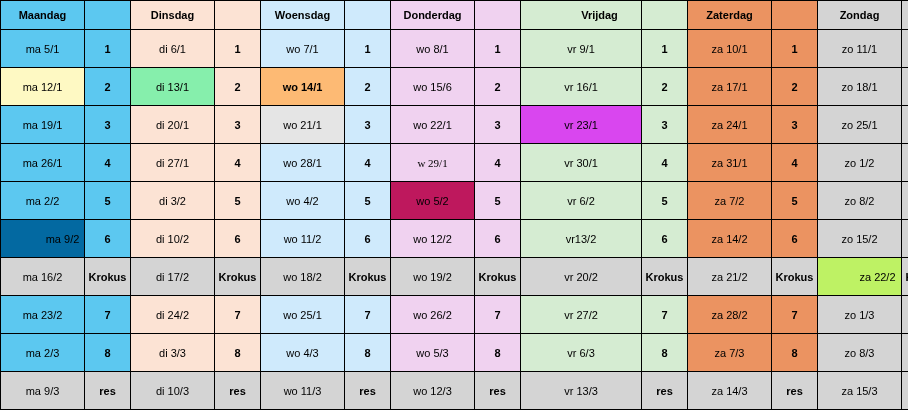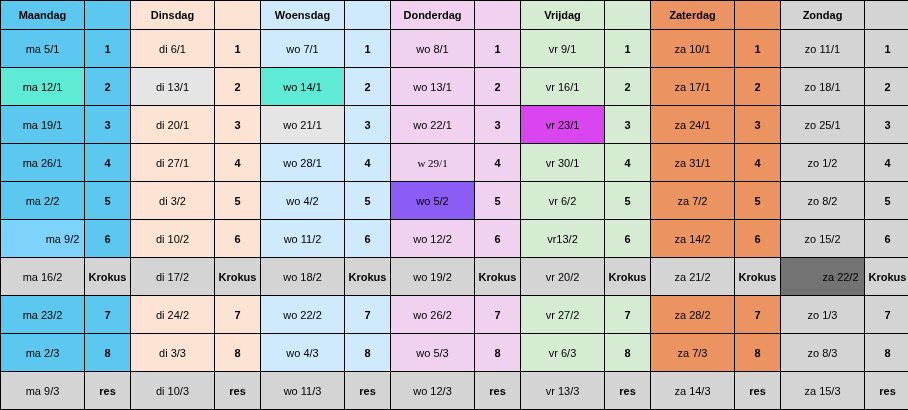--- a/index.html
+++ b/index.html
@@ -51,21 +51,21 @@
   <thead>
     <tr id="header-row">
         <th class="hdr col-day" style="background: rgb(92, 200, 240);">Maandag</th>
         <th class="hdr col-num" style="background: rgb(92, 200, 240);"></th>
         <th class="hdr col-day" style="background: rgb(252, 227, 212);">Dinsdag</th>
         <th class="hdr col-num" style="background: rgb(252, 227, 212);"></th>
         <th class="hdr col-day" style="background: rgb(207, 234, 252);">Woensdag</th>
         <th class="hdr col-num" style="background: rgb(207, 234, 252);"></th>
         <th class="hdr col-day" style="background: rgb(240, 210, 240);">Donderdag</th>
         <th class="hdr col-num" style="background: rgb(240, 210, 240);"></th>
-        <th class="hdr col-day" style="background: rgb(213, 236, 210);">Vrijdag</th>
+        <th class="hdr col-day" style="background: rgb(213, 236, 210); padding-left: 37px;">Vrijdag</th>
         <th class="hdr col-num" style="background: rgb(213, 236, 210);"></th>
         <th class="hdr col-day" style="background: rgb(235, 147, 97);">Zaterdag</th>
         <th class="hdr col-num" style="background: rgb(235, 147, 97);"></th>
         <th class="hdr col-day" style="background: rgb(212, 212, 212);">Zondag</th>
         <th class="hdr col-num" style="background: rgb(212, 212, 212);"></th>
       </tr>
   </thead>
   <tbody id="table-body">
       <tr>
         <td class="daycell col-day" style="background: rgb(92, 200, 240);">ma 5/1</td>
@@ -77,27 +77,27 @@
         <td class="daycell col-day" style="background: rgb(240, 210, 240);">wo 8/1</td>
         <td class="numcell col-num" style="background: rgb(240, 210, 240);">1</td>
         <td class="daycell col-day" style="background: rgb(213, 236, 210);">vr 9/1</td>
         <td class="numcell col-num" style="background: rgb(213, 236, 210);">1</td>
         <td class="daycell col-day" style="background: rgb(235, 147, 97);">za 10/1</td>
         <td class="numcell col-num" style="background: rgb(235, 147, 97);">1</td>
         <td class="daycell col-day" style="background: rgb(212, 212, 212);">zo 11/1</td>
         <td class="numcell col-num" style="background: rgb(212, 212, 212);">1</td>
       </tr>
       <tr>
-        <td class="daycell col-day" style="background: #5eead4;">ma 12/1</td>
+        <td class="daycell col-day" style="background: #fef9c3;">ma 12/1</td>
         <td class="numcell col-num" style="background: rgb(92, 200, 240);">2</td>
-        <td class="daycell col-day" style="background: #e5e5e5; margin-left: 8px;">di 13/1</td>
+        <td class="daycell col-day" style="background: #86efac; margin-left: 8px;">di 13/1</td>
         <td class="numcell col-num" style="background: rgb(252, 227, 212);">2</td>
-        <td class="daycell col-day" style="background: #5eead4;">wo 14/1</td>
+        <td class="daycell col-day" style="background: #fdba74; font-weight: bold;">wo 14/1</td>
         <td class="numcell col-num" style="background: rgb(207, 234, 252);">2</td>
-        <td class="daycell col-day" style="background: rgb(240, 210, 240);">wo 13/1</td>
+        <td class="daycell col-day" style="background: rgb(240, 210, 240);">wo 15/6</td>
         <td class="numcell col-num" style="background: rgb(240, 210, 240);">2</td>
         <td class="daycell col-day" style="background: rgb(213, 236, 210);">vr 16/1</td>
         <td class="numcell col-num" style="background: rgb(213, 236, 210);">2</td>
         <td class="daycell col-day" style="background: rgb(235, 147, 97);">za 17/1</td>
         <td class="numcell col-num" style="background: rgb(235, 147, 97);">2</td>
         <td class="daycell col-day" style="background: rgb(212, 212, 212);">zo 18/1</td>
         <td class="numcell col-num" style="background: rgb(212, 212, 212);">2</td>
       </tr>
       <tr>
         <td class="daycell col-day" style="background: rgb(92, 200, 240);">ma 19/1</td>
@@ -131,31 +131,31 @@
         <td class="daycell col-day" style="background: rgb(212, 212, 212);">zo 1/2</td>
         <td class="numcell col-num" style="background: rgb(212, 212, 212);">4</td>
       </tr>
       <tr>
         <td class="daycell col-day" style="background: rgb(92, 200, 240);">ma 2/2</td>
         <td class="numcell col-num" style="background: rgb(92, 200, 240);">5</td>
         <td class="daycell col-day" style="background: rgb(252, 227, 212);">di 3/2</td>
         <td class="numcell col-num" style="background: rgb(252, 227, 212);">5</td>
         <td class="daycell col-day" style="background: rgb(207, 234, 252);">wo 4/2</td>
         <td class="numcell col-num" style="background: rgb(207, 234, 252);">5</td>
-        <td class="daycell col-day" style="background: #8b5cf6;">wo 5/2</td>
+        <td class="daycell col-day" style="background: #be185d;">wo 5/2</td>
         <td class="numcell col-num" style="background: rgb(240, 210, 240);">5</td>
         <td class="daycell col-day" style="background: rgb(213, 236, 210);">vr 6/2</td>
         <td class="numcell col-num" style="background: rgb(213, 236, 210);">5</td>
         <td class="daycell col-day" style="background: rgb(235, 147, 97);">za 7/2</td>
         <td class="numcell col-num" style="background: rgb(235, 147, 97);">5</td>
         <td class="daycell col-day" style="background: rgb(212, 212, 212);">zo 8/2</td>
         <td class="numcell col-num" style="background: rgb(212, 212, 212);">5</td>
       </tr>
       <tr>
-        <td class="daycell col-day" style="background: #7dd3fc; padding-left: 40px;">ma 9/2</td>
+        <td class="daycell col-day" style="background: #0369a1; padding-left: 40px;">ma 9/2</td>
         <td class="numcell col-num" style="background: rgb(92, 200, 240);">6</td>
         <td class="daycell col-day" style="background: rgb(252, 227, 212);">di 10/2</td>
         <td class="numcell col-num" style="background: rgb(252, 227, 212);">6</td>
         <td class="daycell col-day" style="background: rgb(207, 234, 252);">wo 11/2</td>
         <td class="numcell col-num" style="background: rgb(207, 234, 252);">6</td>
         <td class="daycell col-day" style="background: rgb(240, 210, 240);">wo 12/2</td>
         <td class="numcell col-num" style="background: rgb(240, 210, 240);">6</td>
         <td class="daycell col-day" style="background: rgb(213, 236, 210);">vr13/2</td>
         <td class="numcell col-num" style="background: rgb(213, 236, 210);">6</td>
         <td class="daycell col-day" style="background: rgb(235, 147, 97);">za 14/2</td>
@@ -169,29 +169,29 @@
         <td class="daycell col-day" style="background: rgb(212, 212, 212);">di 17/2</td>
         <td class="numcell col-num" style="background: rgb(212, 212, 212);">Krokus</td>
         <td class="daycell col-day" style="background: rgb(212, 212, 212);">wo 18/2</td>
         <td class="numcell col-num" style="background: rgb(212, 212, 212);">Krokus</td>
         <td class="daycell col-day" style="background: rgb(212, 212, 212);">wo 19/2</td>
         <td class="numcell col-num" style="background: rgb(212, 212, 212);">Krokus</td>
         <td class="daycell col-day" style="background: rgb(212, 212, 212);">vr 20/2</td>
         <td class="numcell col-num" style="background: rgb(212, 212, 212);">Krokus</td>
         <td class="daycell col-day" style="background: rgb(212, 212, 212);">za 21/2</td>
         <td class="numcell col-num" style="background: rgb(212, 212, 212);">Krokus</td>
-        <td class="daycell col-day" style="background: #737373; padding-left: 36px;">za 22/2</td>
+        <td class="daycell col-day" style="background: #bef264; padding-left: 36px;">za 22/2</td>
         <td class="numcell col-num" style="background: rgb(212, 212, 212);">Krokus</td>
       </tr>
       <tr>
         <td class="daycell col-day" style="background: rgb(92, 200, 240);">ma 23/2</td>
         <td class="numcell col-num" style="background: rgb(92, 200, 240);">7</td>
         <td class="daycell col-day" style="background: rgb(252, 227, 212);">di 24/2</td>
         <td class="numcell col-num" style="background: rgb(252, 227, 212);">7</td>
-        <td class="daycell col-day" style="background: rgb(207, 234, 252);">wo 22/2</td>
+        <td class="daycell col-day" style="background: rgb(207, 234, 252);">wo 25/1</td>
         <td class="numcell col-num" style="background: rgb(207, 234, 252);">7</td>
         <td class="daycell col-day" style="background: rgb(240, 210, 240);">wo 26/2</td>
         <td class="numcell col-num" style="background: rgb(240, 210, 240);">7</td>
         <td class="daycell col-day" style="background: rgb(213, 236, 210);">vr 27/2</td>
         <td class="numcell col-num" style="background: rgb(213, 236, 210);">7</td>
         <td class="daycell col-day" style="background: rgb(235, 147, 97);">za 28/2</td>
         <td class="numcell col-num" style="background: rgb(235, 147, 97);">7</td>
         <td class="daycell col-day" style="background: rgb(212, 212, 212);">zo 1/3</td>
         <td class="numcell col-num" style="background: rgb(212, 212, 212);">7</td>
       </tr>

